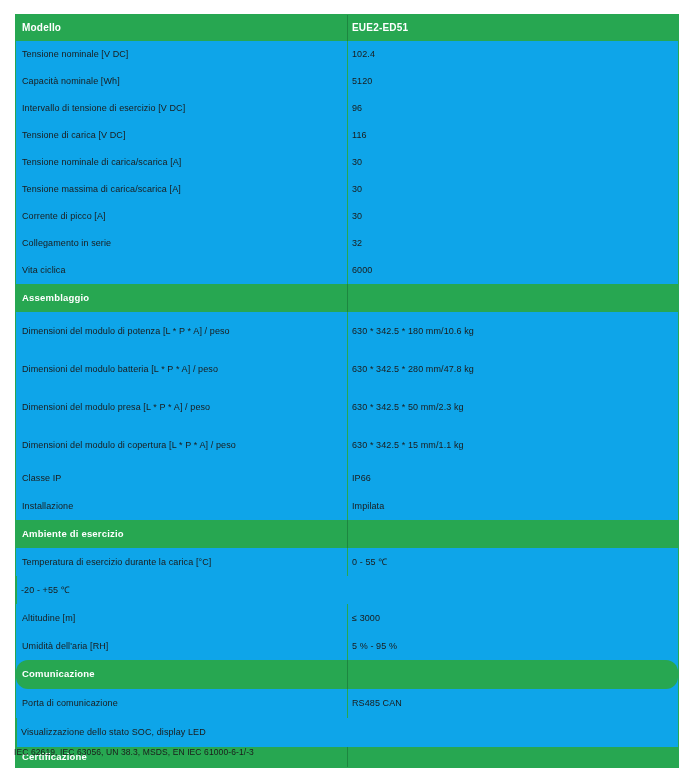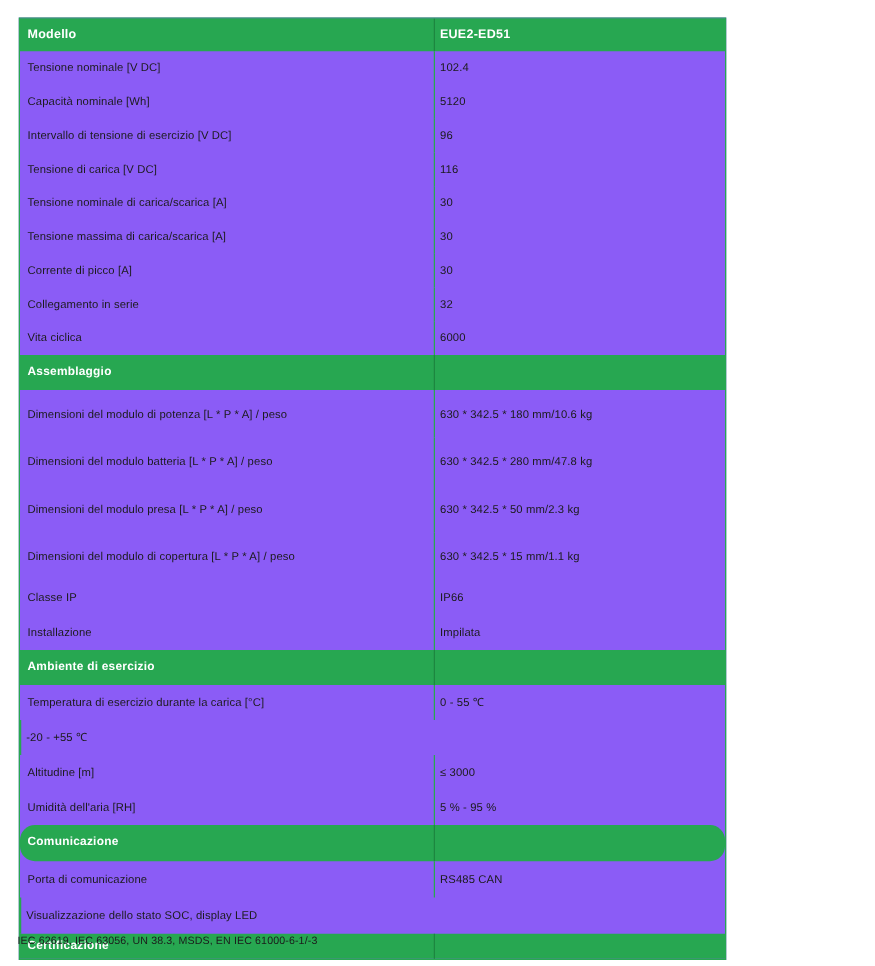--- a/index.html
+++ b/index.html
@@ -12,24 +12,24 @@
     position: relative;
     width: 700px;
     height: 773px;
     background: #ffffff;
     overflow: hidden;
   }
   .spec-table {
     position: absolute;
     left: 15px;
     top: 14px;
-    width: 566px;
+    width: 664px;
     border: 1px solid #27a751;
     box-sizing: border-box;
-    background: #8b5cf6;
+    background: #0ea5e9;
   }
   .trow {
     display: flex;
     align-items: stretch;
     box-sizing: border-box;
   }
   .cell {
     box-sizing: border-box;
     display: flex;
     align-items: center;

